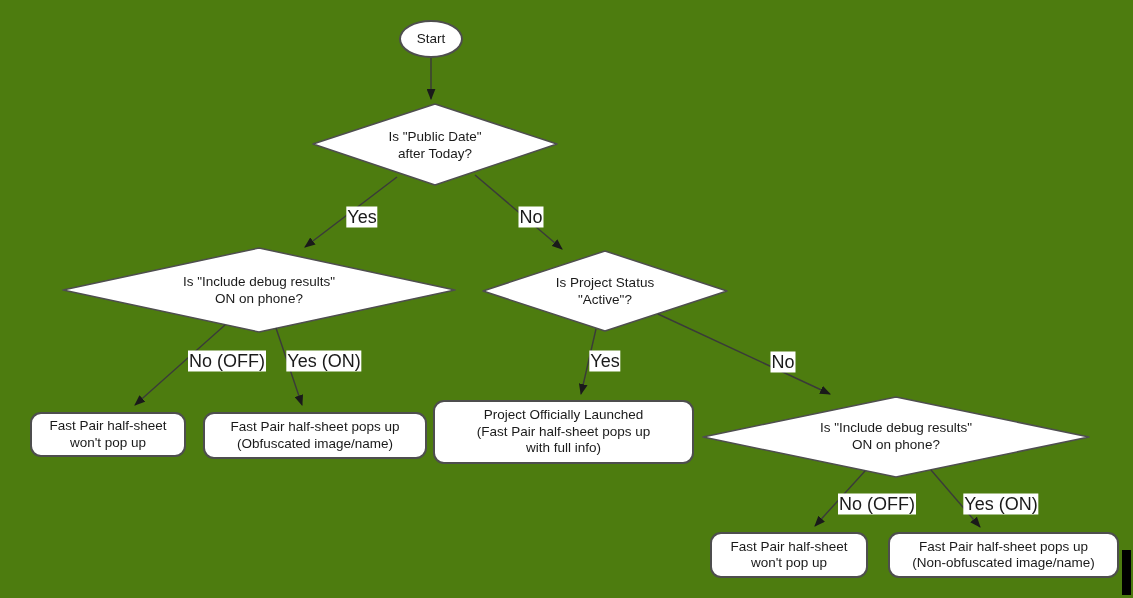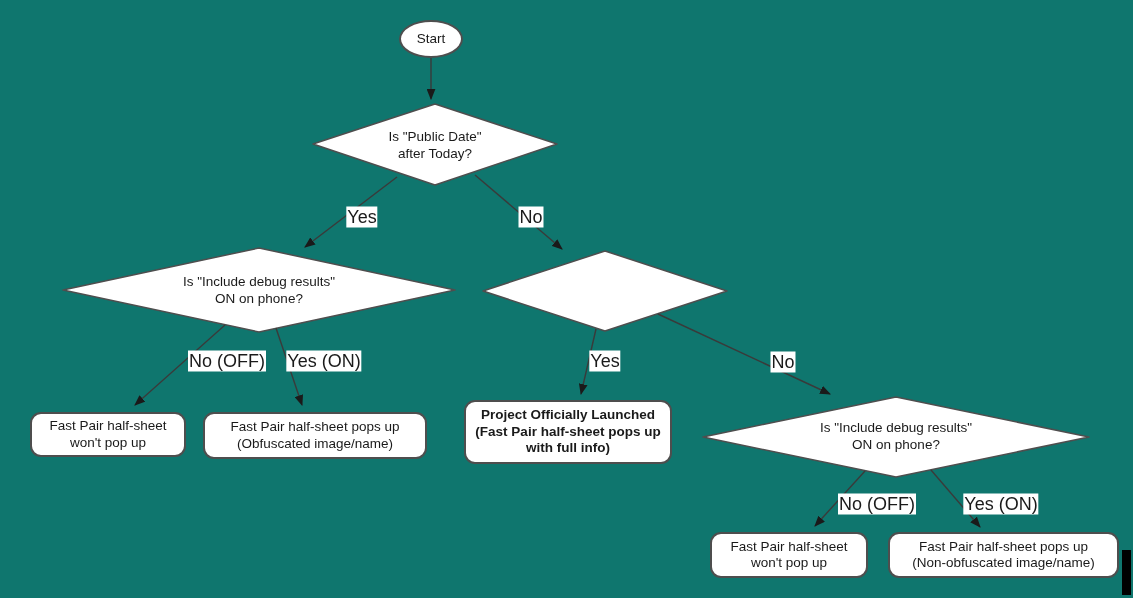--- a/index.html
+++ b/index.html
@@ -1,20 +1,20 @@
 <!DOCTYPE html>
 <html><head>
 <meta charset="utf-8">
 <style>
   html, body { margin: 0; padding: 0; background: #ffffff; }
   .canvas {
     position: relative;
     width: 1133px;
     height: 598px;
-    background: #0f766e;
+    background: #4d7c0f;
     font-family: "Liberation Sans", sans-serif;
     color: #1a1a1a;
     overflow: hidden;
   }
   svg.edge-layer {
     position: absolute;
     left: 0; top: 0;
     width: 1133px; height: 598px;
   }
   .node {
@@ -87,28 +87,30 @@
     <line x1="865" y1="471" x2="815" y2="526" stroke="#3a3a3a" stroke-width="1.4" marker-end="url(#arrow)"></line>
     <line x1="931" y1="470" x2="980" y2="527" stroke="#3a3a3a" stroke-width="1.4" marker-end="url(#arrow)"></line>
   </svg>
 
   <div class="node terminator" style="left:399px; top:20px; width:64px; height:38px;">Start</div>
 
   <div class="diamond-label" style="left:355px; top:128px; width:160px;">Is "Public Date"
 after Today?</div>
   <div class="diamond-label" style="left:149px; top:273px; width:220px;">Is "Include debug results"
 ON on phone?</div>
+  <div class="diamond-label" style="left:525px; top:274px; width:160px;">Is Project Status
+"Active"?</div>
   <div class="diamond-label" style="left:786px; top:419px; width:220px;">Is "Include debug results"
 ON on phone?</div>
 
   <div class="node result-box" style="left:30px; top:412px; width:156px; height:45px;">Fast Pair half-sheet
 won't pop up</div>
   <div class="node result-box" style="left:203px; top:412px; width:224px; height:47px;">Fast Pair half-sheet pops up
 (Obfuscated image/name)</div>
-  <div class="node result-box" style="left:464px; top:400px; width:208px; height:64px;font-weight:bold;">Project Officially Launched
+  <div class="node result-box" style="left:433px; top:400px; width:261px; height:64px;">Project Officially Launched
 (Fast Pair half-sheet pops up
 with full info)</div>
   <div class="node result-box" style="left:710px; top:532px; width:158px; height:46px;">Fast Pair half-sheet
 won't pop up</div>
   <div class="node result-box" style="left:888px; top:532px; width:231px; height:46px;">Fast Pair half-sheet pops up
 (Non-obfuscated image/name)</div>
 
   <div class="edge-label" style="left:362px; top:217px;">Yes</div>
   <div class="edge-label" style="left:531px; top:217px;">No</div>
   <div class="edge-label" style="left:227px; top:361px;">No (OFF)</div>

